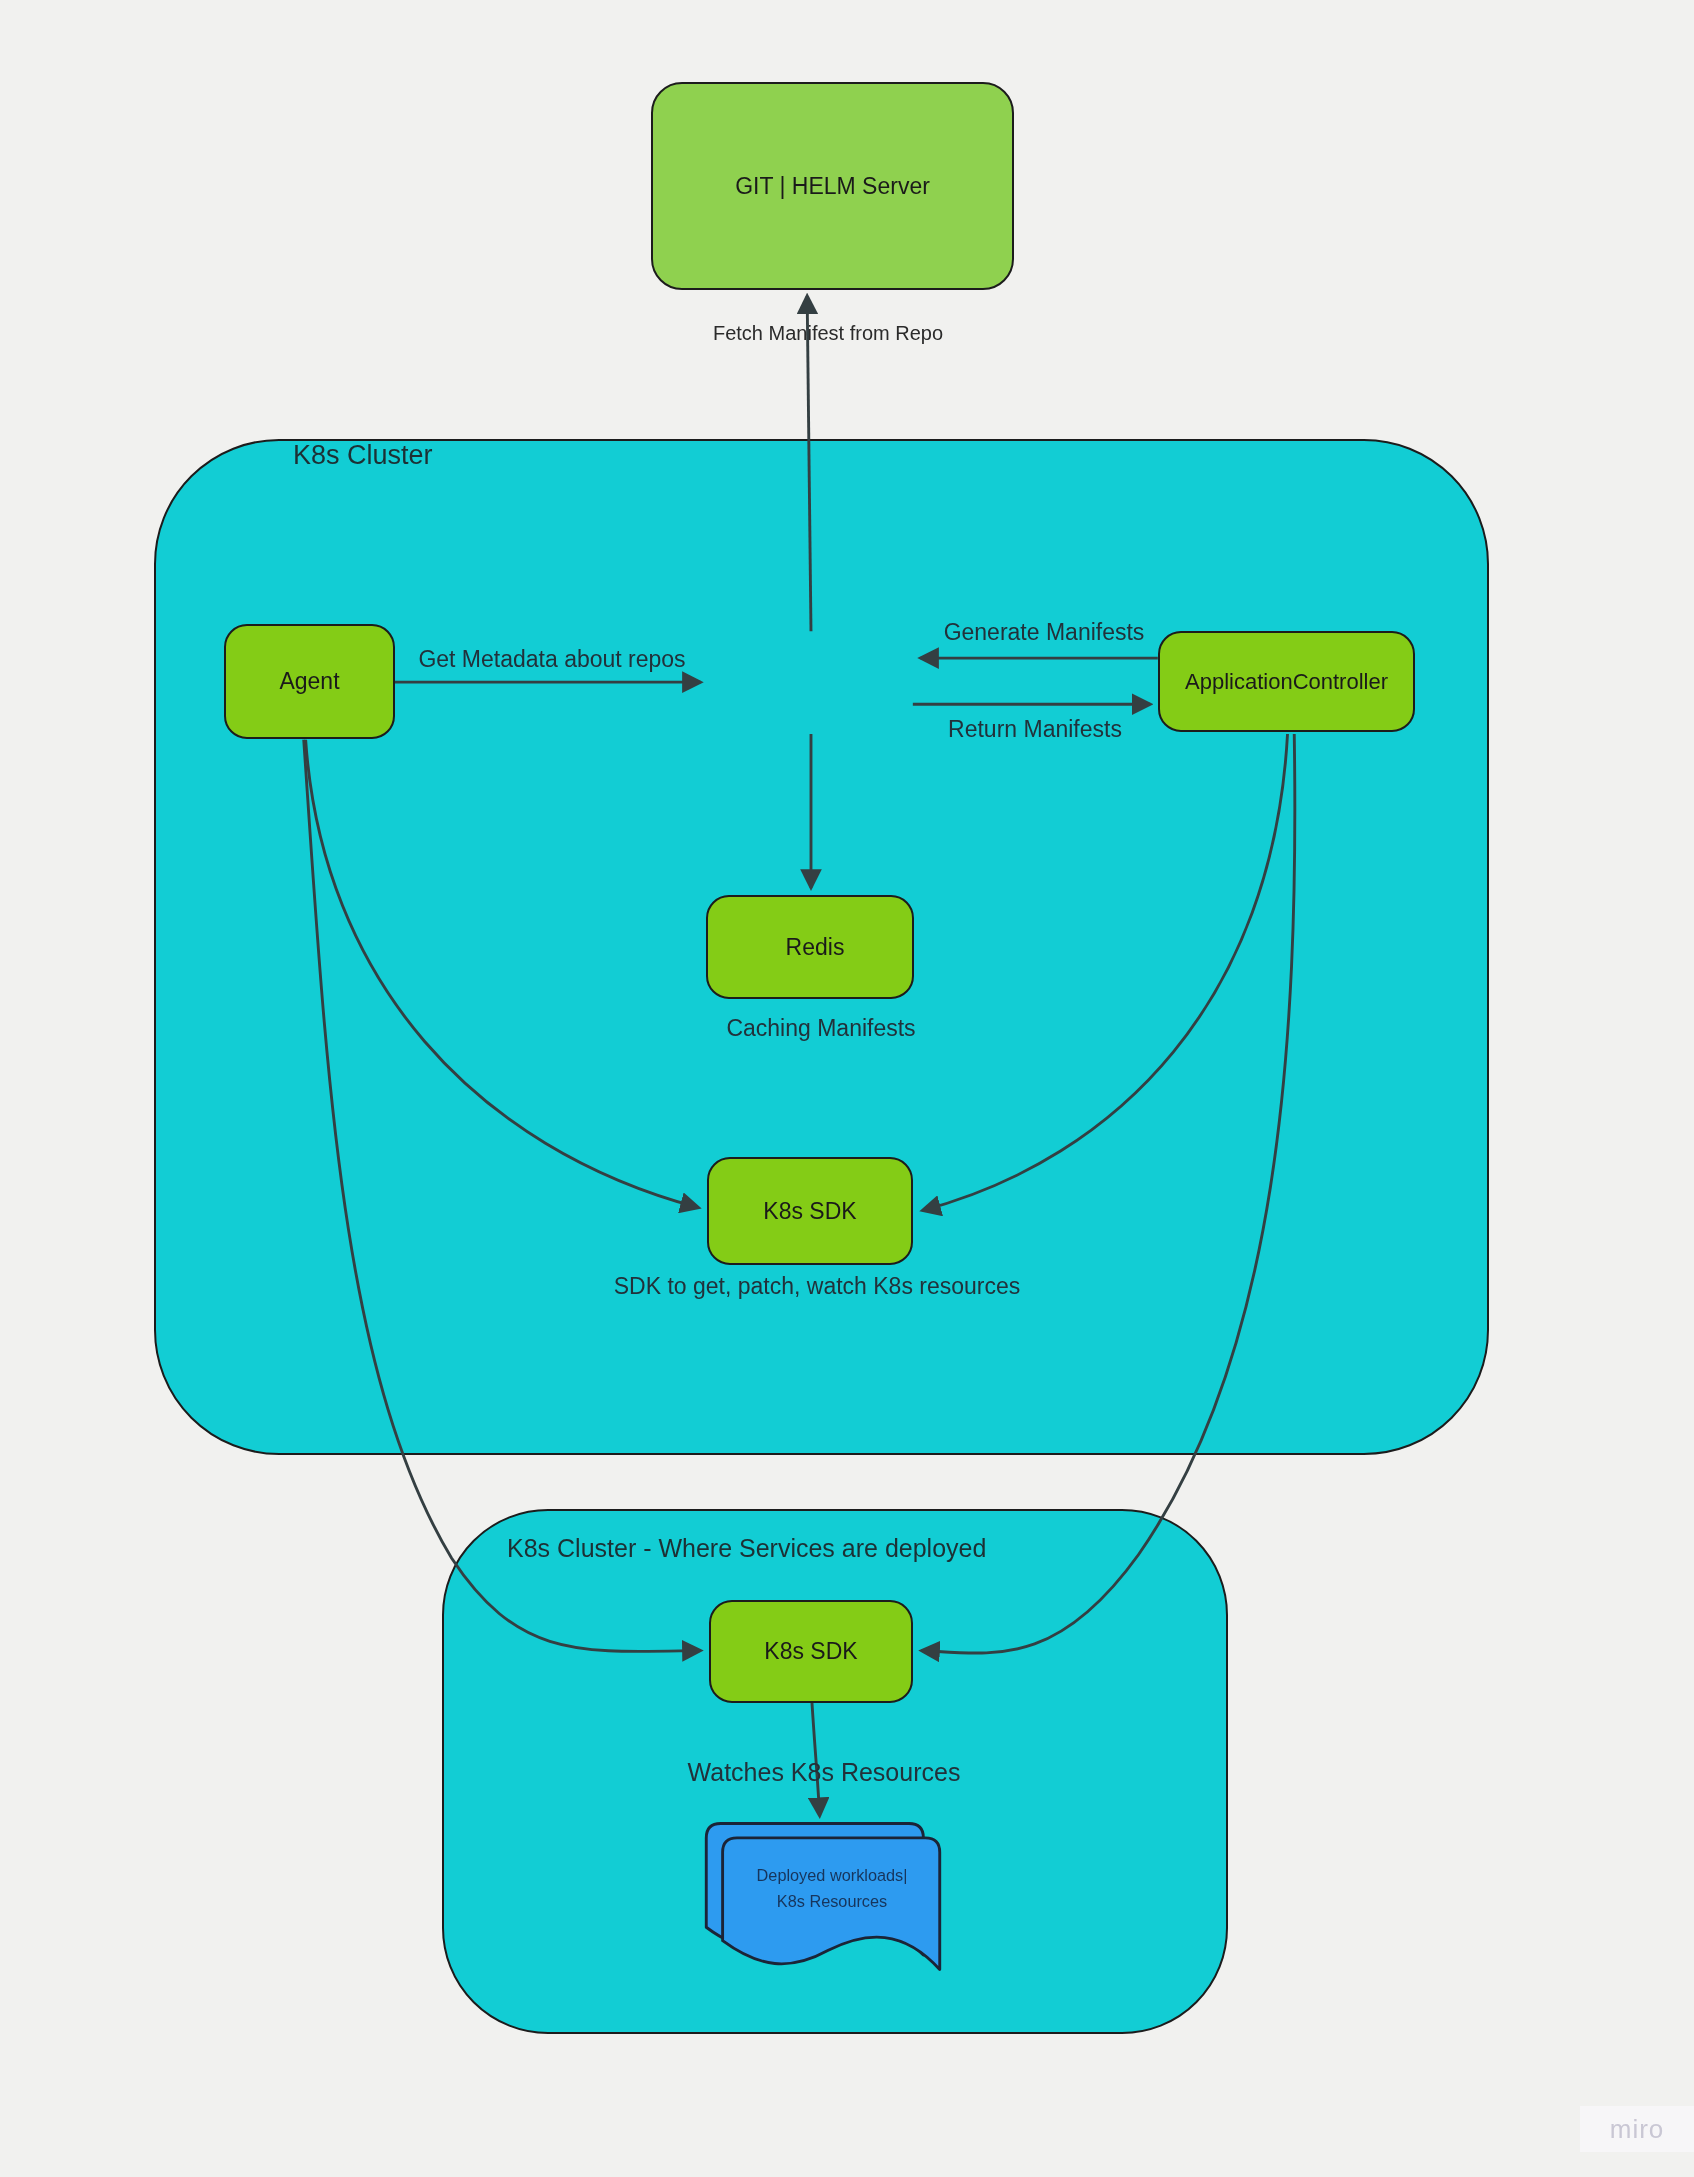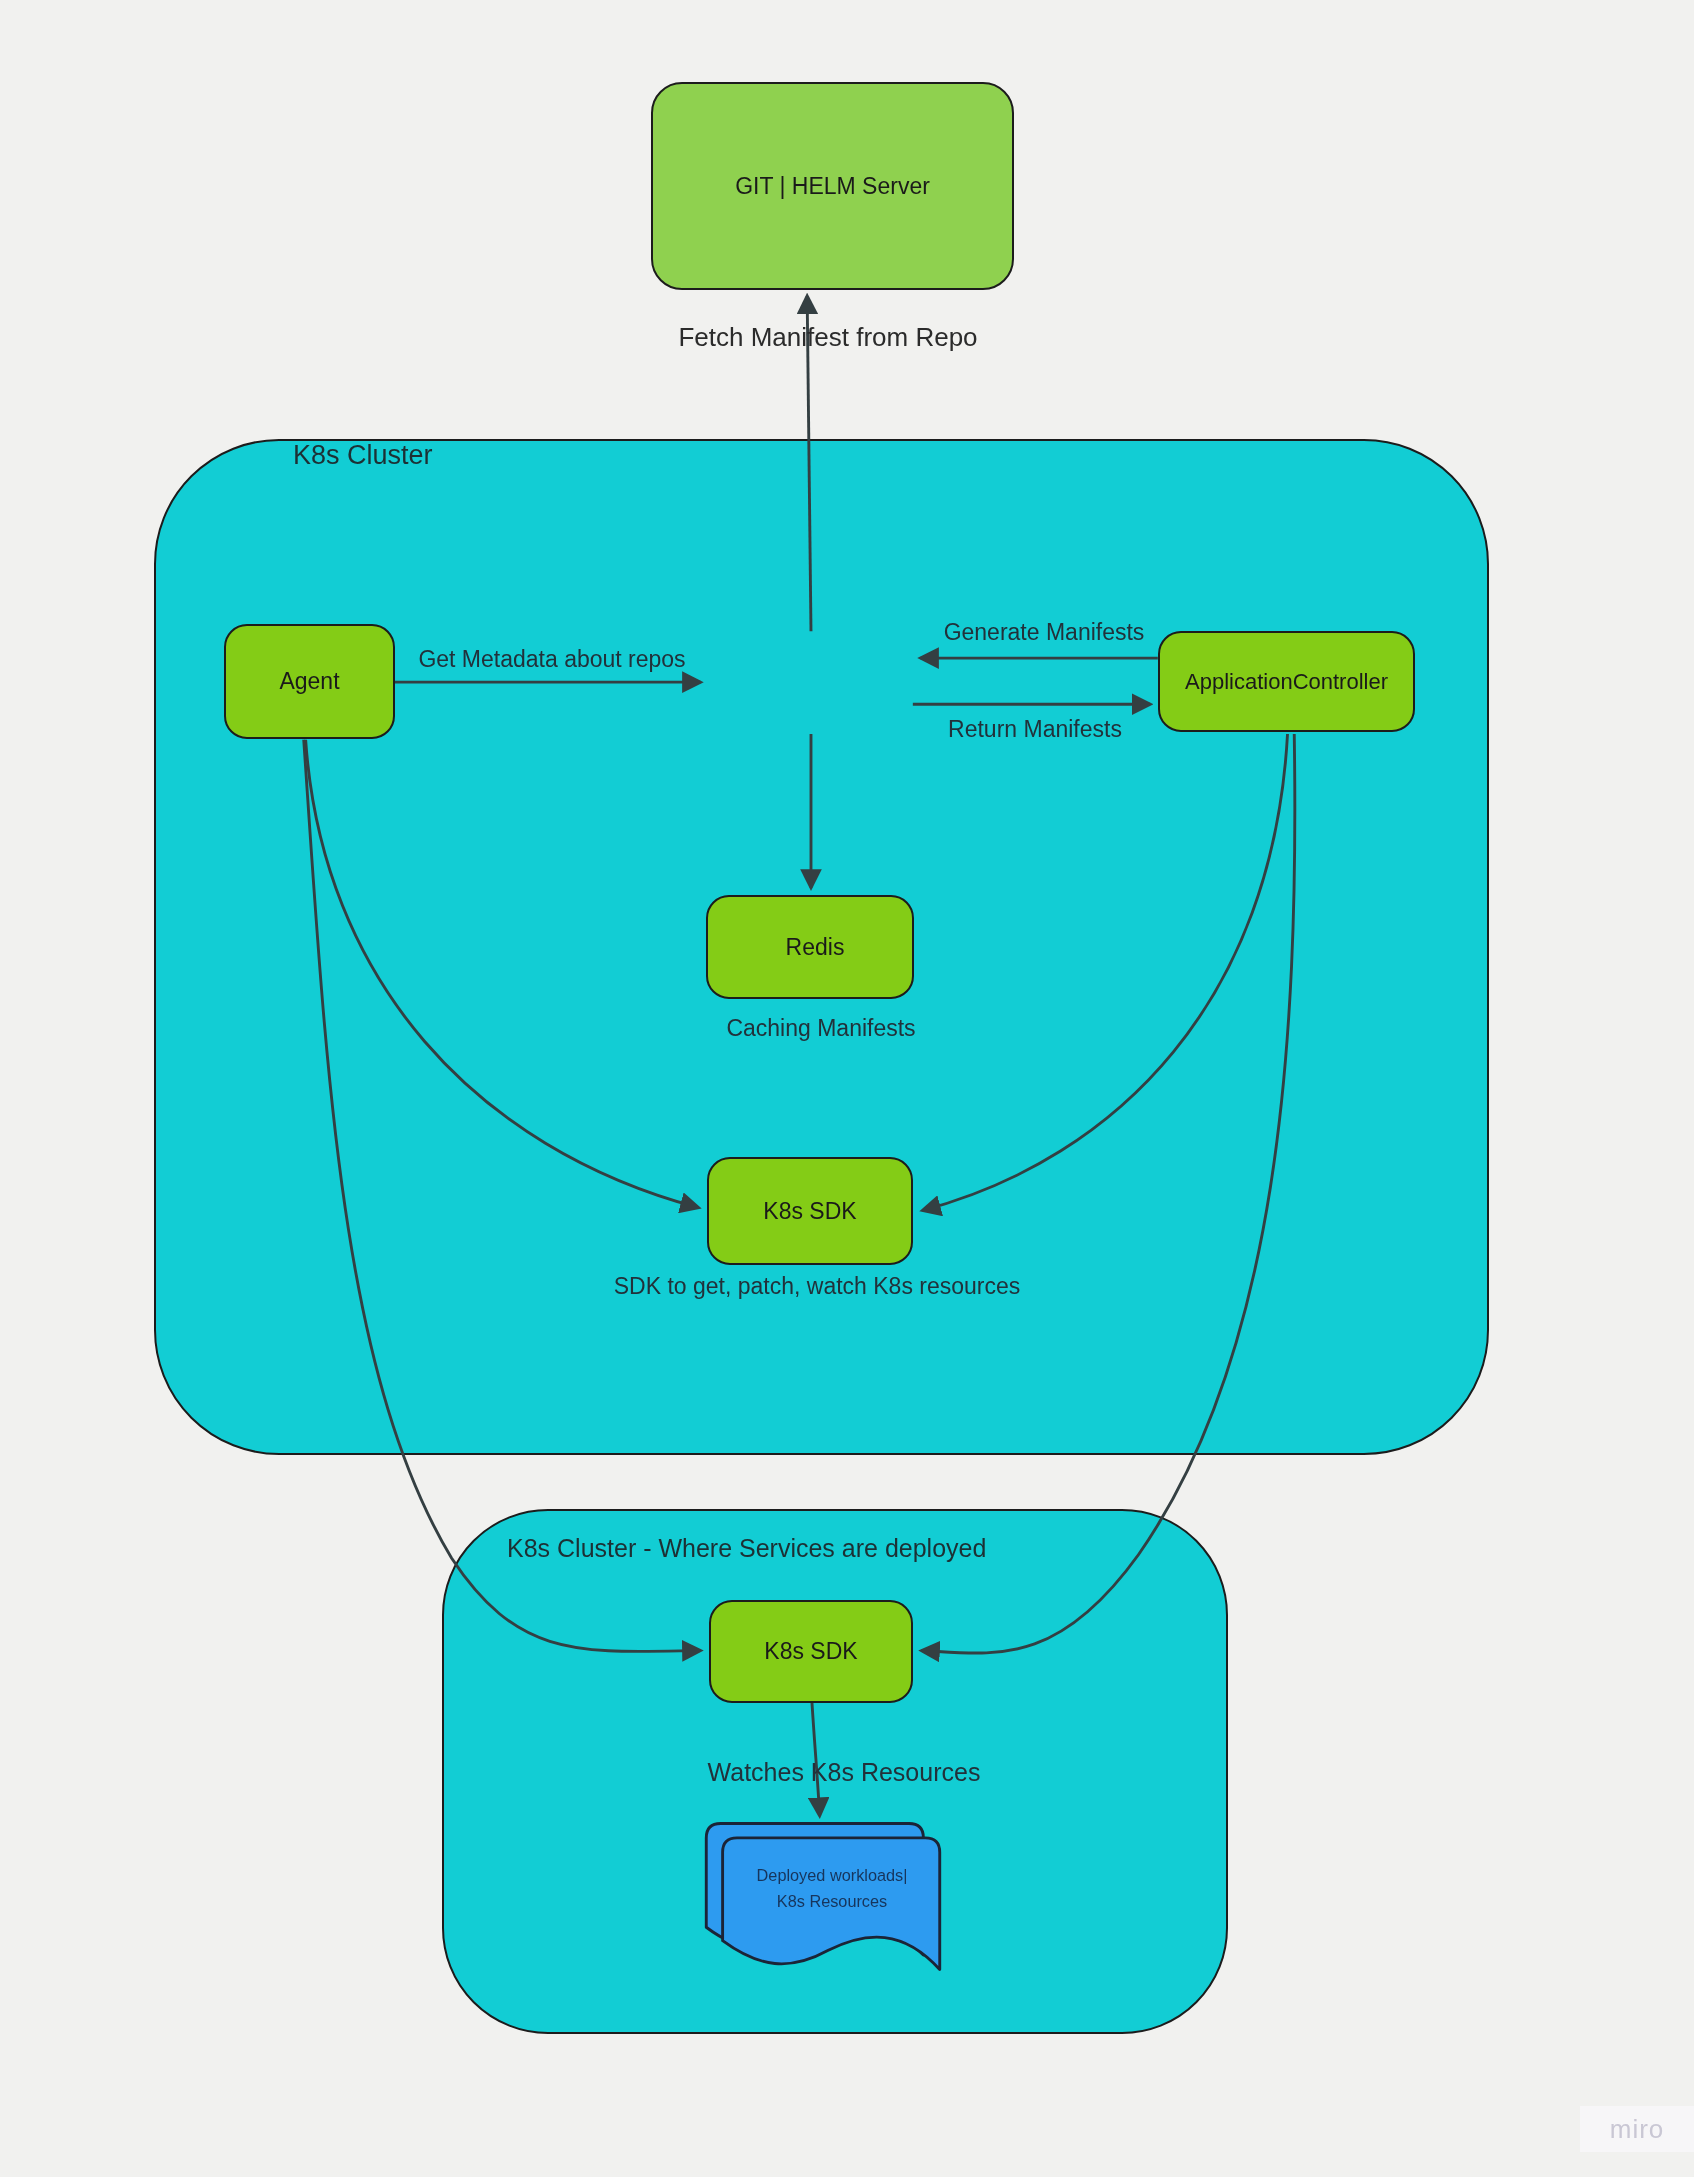--- a/index.html
+++ b/index.html
@@ -9,21 +9,21 @@
   .cluster{position:absolute;background:#12CDD4;border:2.9px solid #1c1c1c;z-index:1;box-sizing:border-box;}
   .cluster-label{position:absolute;z-index:4;color:#1d3034;font-size:27px;white-space:nowrap;}
 
   .node{position:absolute;background:#84cc16;border:2.9px solid #1c1c1c;border-radius:23px;
         display:flex;align-items:center;justify-content:center;z-index:3;box-sizing:border-box;
         color:#1a1a1a;font-size:23px;white-space:nowrap;}
   .node-green{background:#8FD14F;border-radius:31px;}
 
   .edge-label{position:absolute;z-index:4;color:#22313a;font-size:23px;white-space:nowrap;
               transform:translateX(-50%);}
-  .big-label{font-size:26px;color:#2b2b2b;}
+  .big-label{font-size:20px;color:#2b2b2b;}
 
   svg.wires{position:absolute;left:0;top:0;z-index:2;}
 
   .doc-text{position:absolute;z-index:4;transform:translateX(-50%);text-align:center;
             color:#17355c;font-size:16.3px;line-height:1.6;white-space:nowrap;}
 
   .watermark{position:absolute;z-index:5;background:#f7f6f8;display:flex;align-items:center;justify-content:center;
              color:#c9c7d4;font-size:26px;letter-spacing:1px;font-weight:500;}
 </style>
 </head>
@@ -87,21 +87,21 @@
   <div class="node" style="left:709px;top:1600px;width:204px;height:103px;">
       <span>K8s SDK</span>
     </div>
 
   <div class="edge-label big-label" style="left:828px;top:322px;">Fetch Manifest from Repo</div>
   <div class="edge-label" style="left:552px;top:646px;">Get Metadata about repos</div>
   <div class="edge-label" style="left:1044px;top:619px;">Generate Manifests</div>
   <div class="edge-label" style="left:1035px;top:716px;">Return Manifests</div>
   <div class="edge-label" style="left:821px;top:1015px;">Caching Manifests</div>
   <div class="edge-label" style="left:817px;top:1273px;">SDK to get, patch, watch K8s resources</div>
-  <div class="edge-label" style="left:824px;top:1758px;font-size:25px;margin-left:20px;">Watches K8s Resources</div>
+  <div class="edge-label" style="left:824px;top:1758px;font-size:25px;">Watches K8s Resources</div>
 
   <div class="doc-text" style="left:832px;top:1862px;">
     <div>Deployed workloads|</div>
     <div>K8s Resources</div>
   </div>
 
   <div class="watermark" style="left:1580px;top:2106px;width:114px;height:46px;">
       <span>miro</span>
     </div>
 

